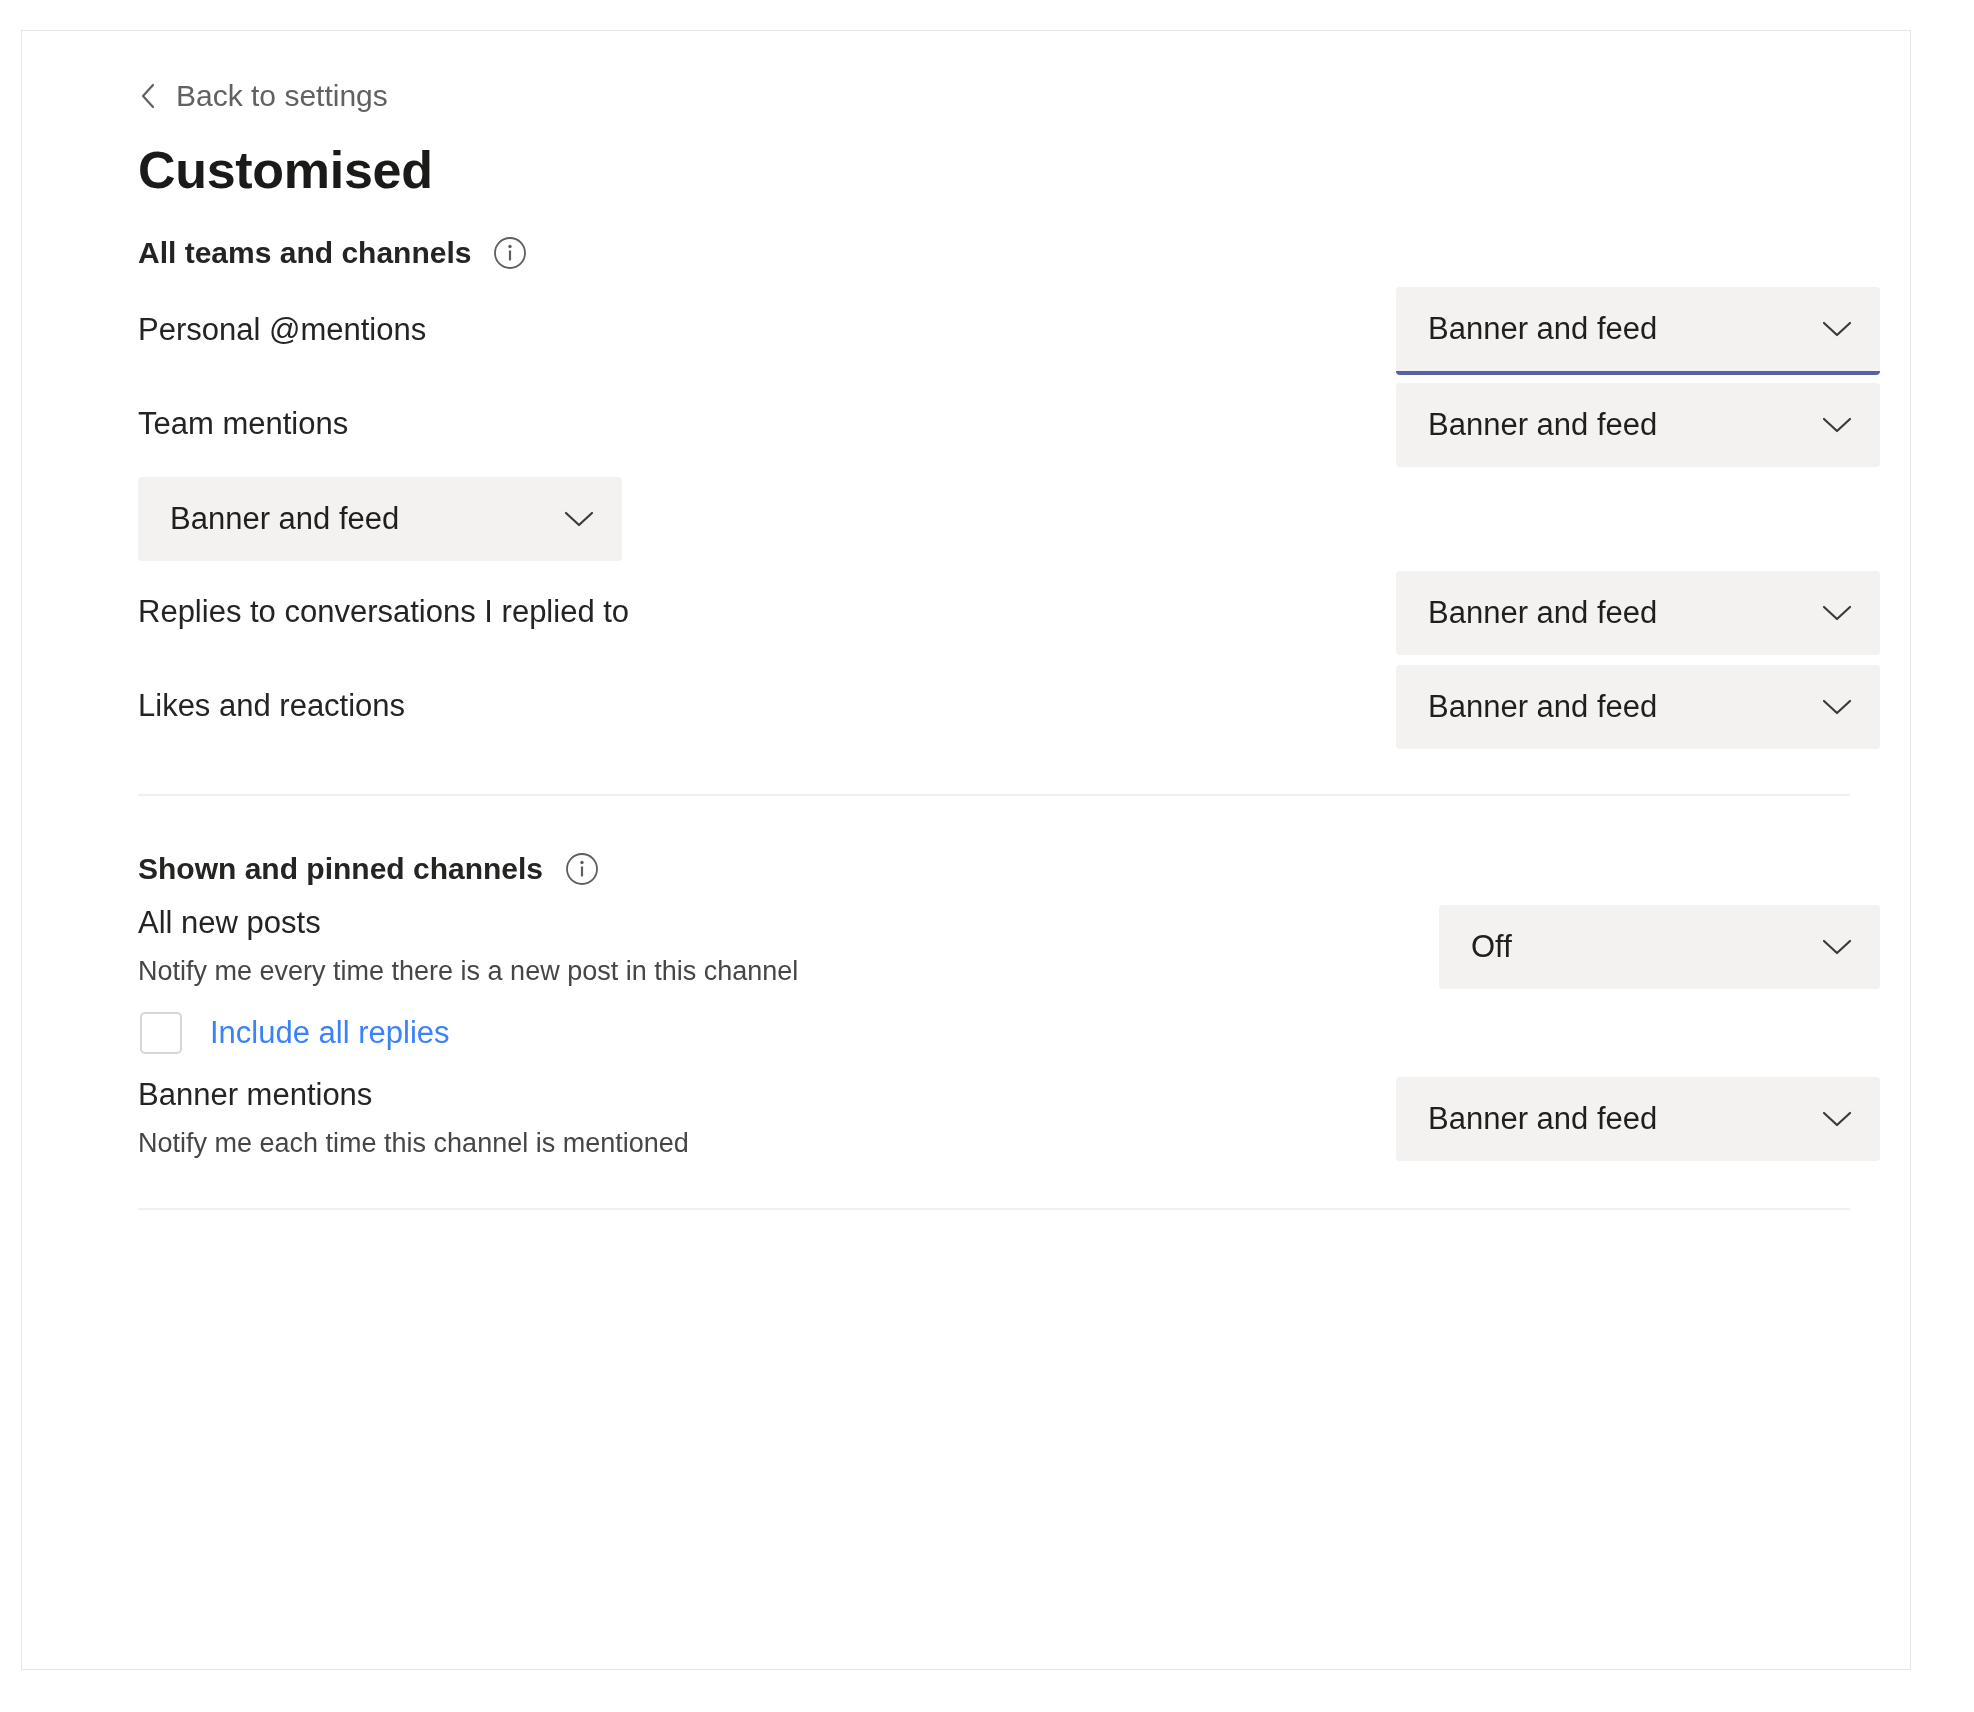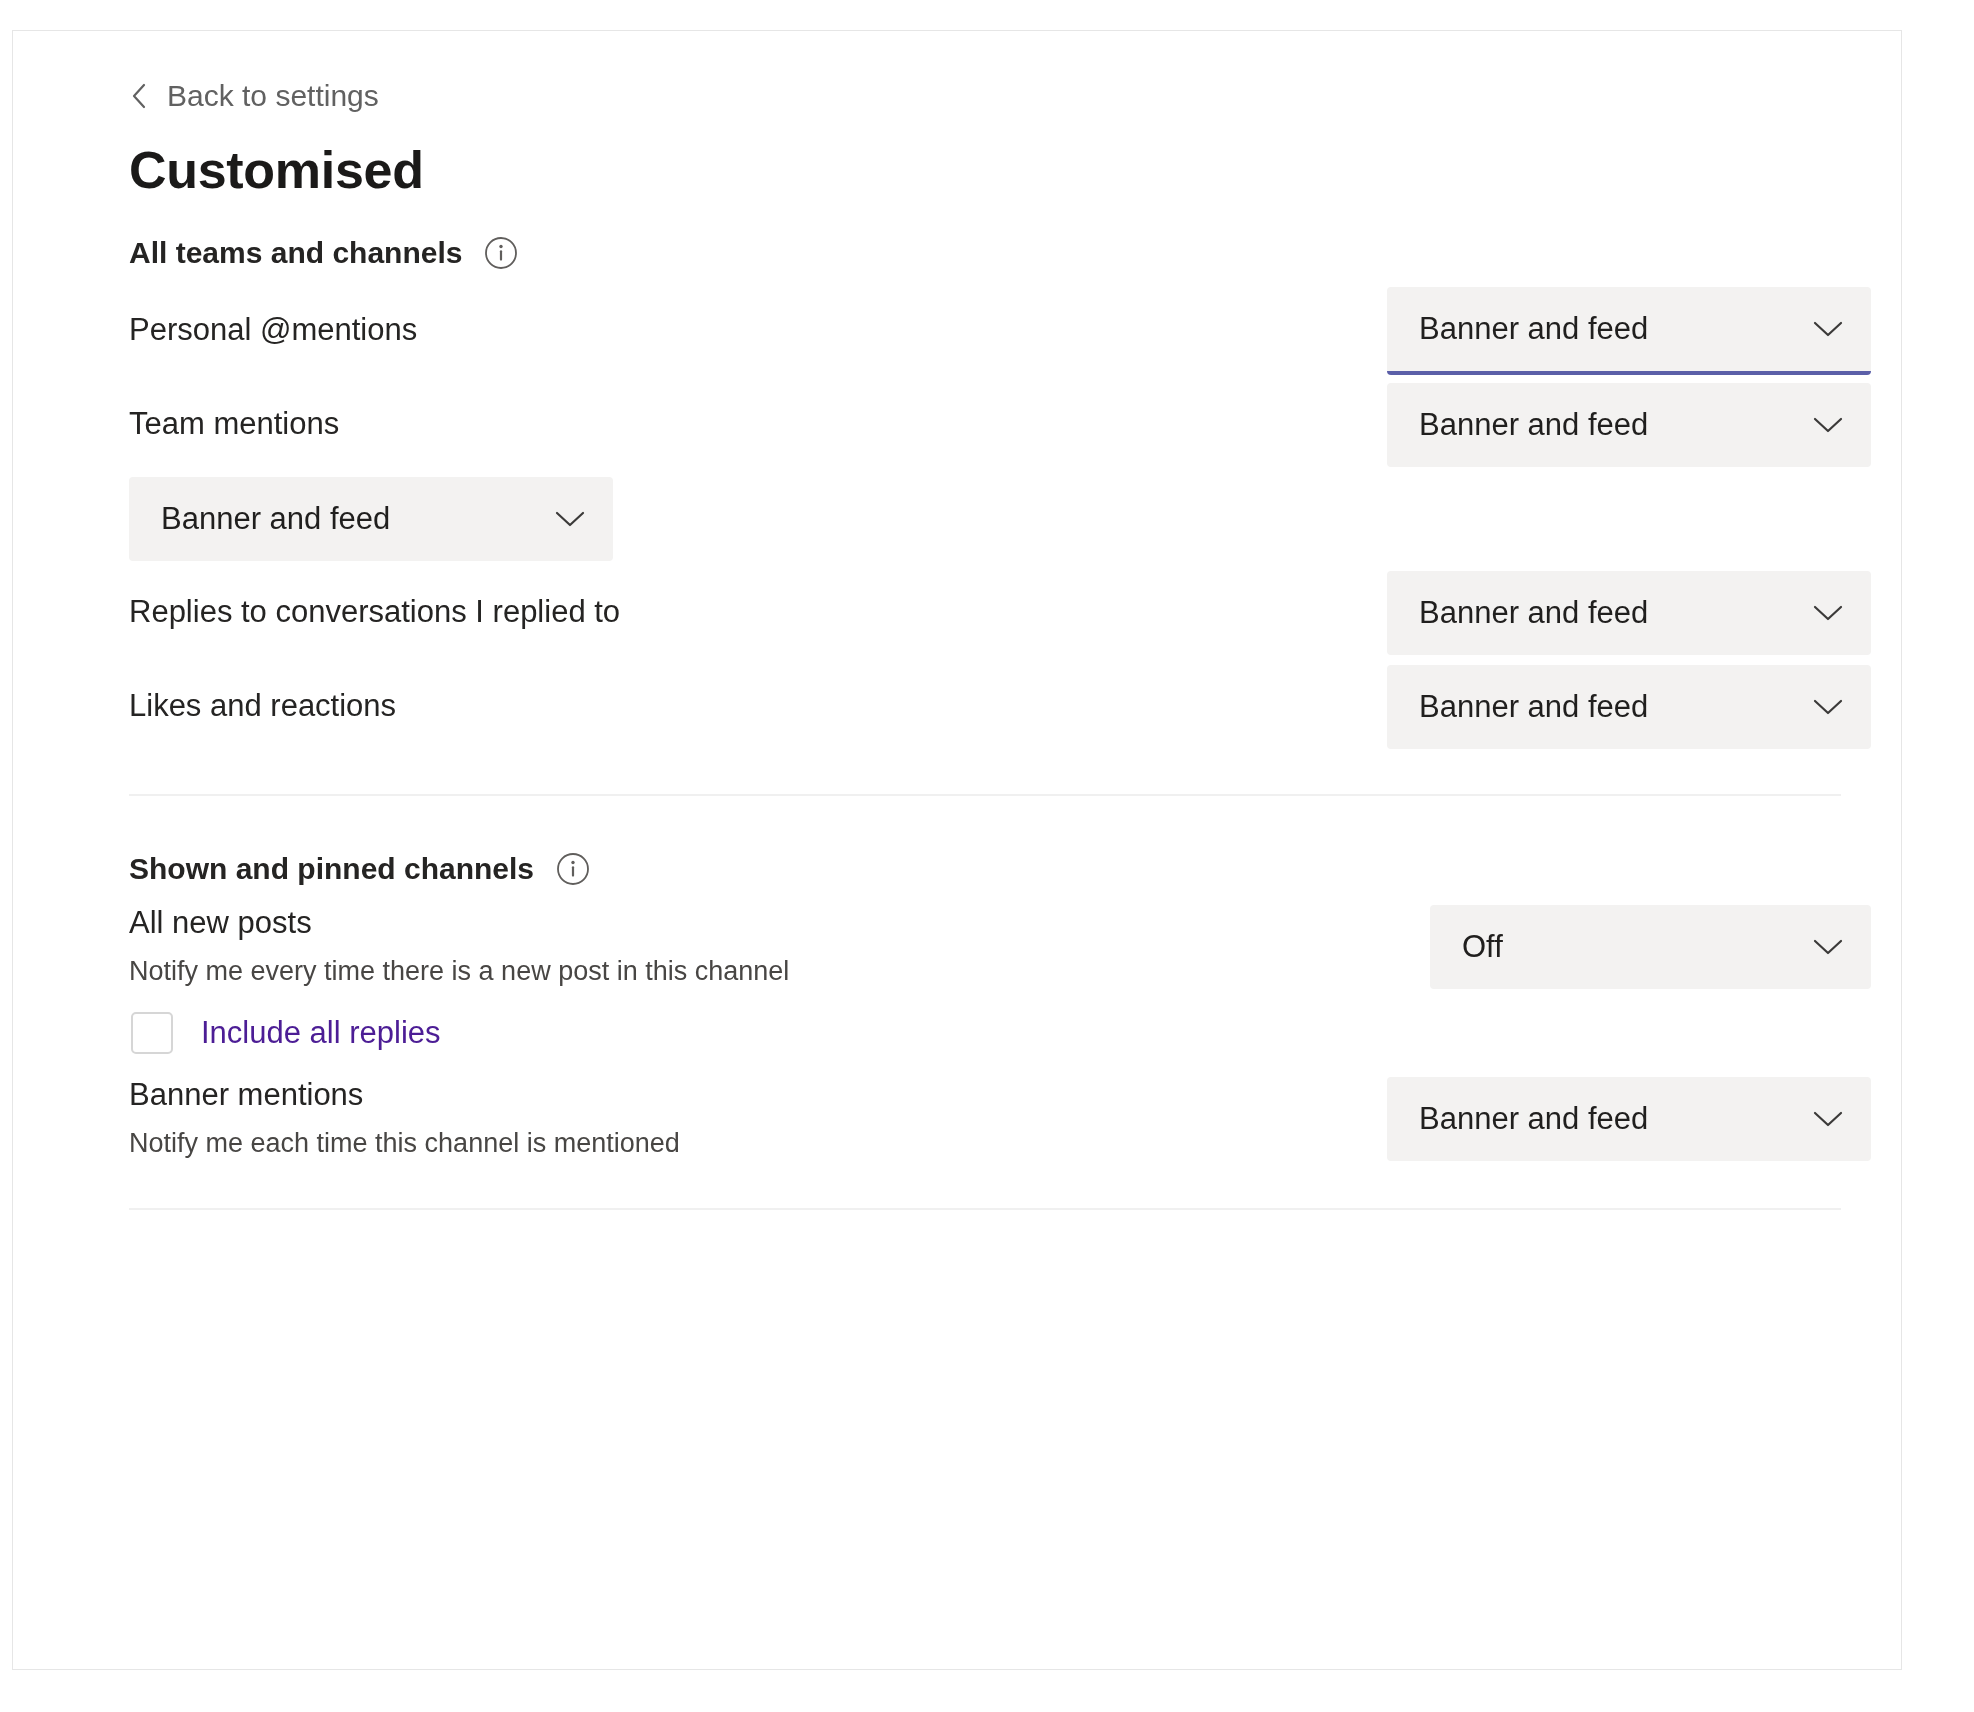--- a/index.html
+++ b/index.html
@@ -11,21 +11,21 @@
   body {
     width: 1974px;
     height: 1712px;
     font-family: "Liberation Sans", sans-serif;
     -webkit-font-smoothing: antialiased;
     overflow: hidden;
   }
 
   .window-card {
     position: absolute;
-    left: 12px;
+    left: 21px;
     top: 30px;
     width: 1890px;
     height: 1640px;
     background: #ffffff;
     border: 1px solid #e6e6e6;
     box-sizing: border-box;
     overflow: hidden;
   }
 
   .content {
@@ -168,21 +168,21 @@
     width: 42px;
     height: 42px;
     flex: 0 0 42px;
     border: 2px solid #d6d6d6;
     border-radius: 5px;
     background: #ffffff;
     box-sizing: border-box;
   }
   .checkbox-label {
     font-size: 31px;
-    color: #4c1d95;
+    color: #3b82f6;
     line-height: 1;
   }
 </style>
 </head>
 <body>
 
 <div class="window-card">
   <div class="content">
 
     <div class="back-link">

